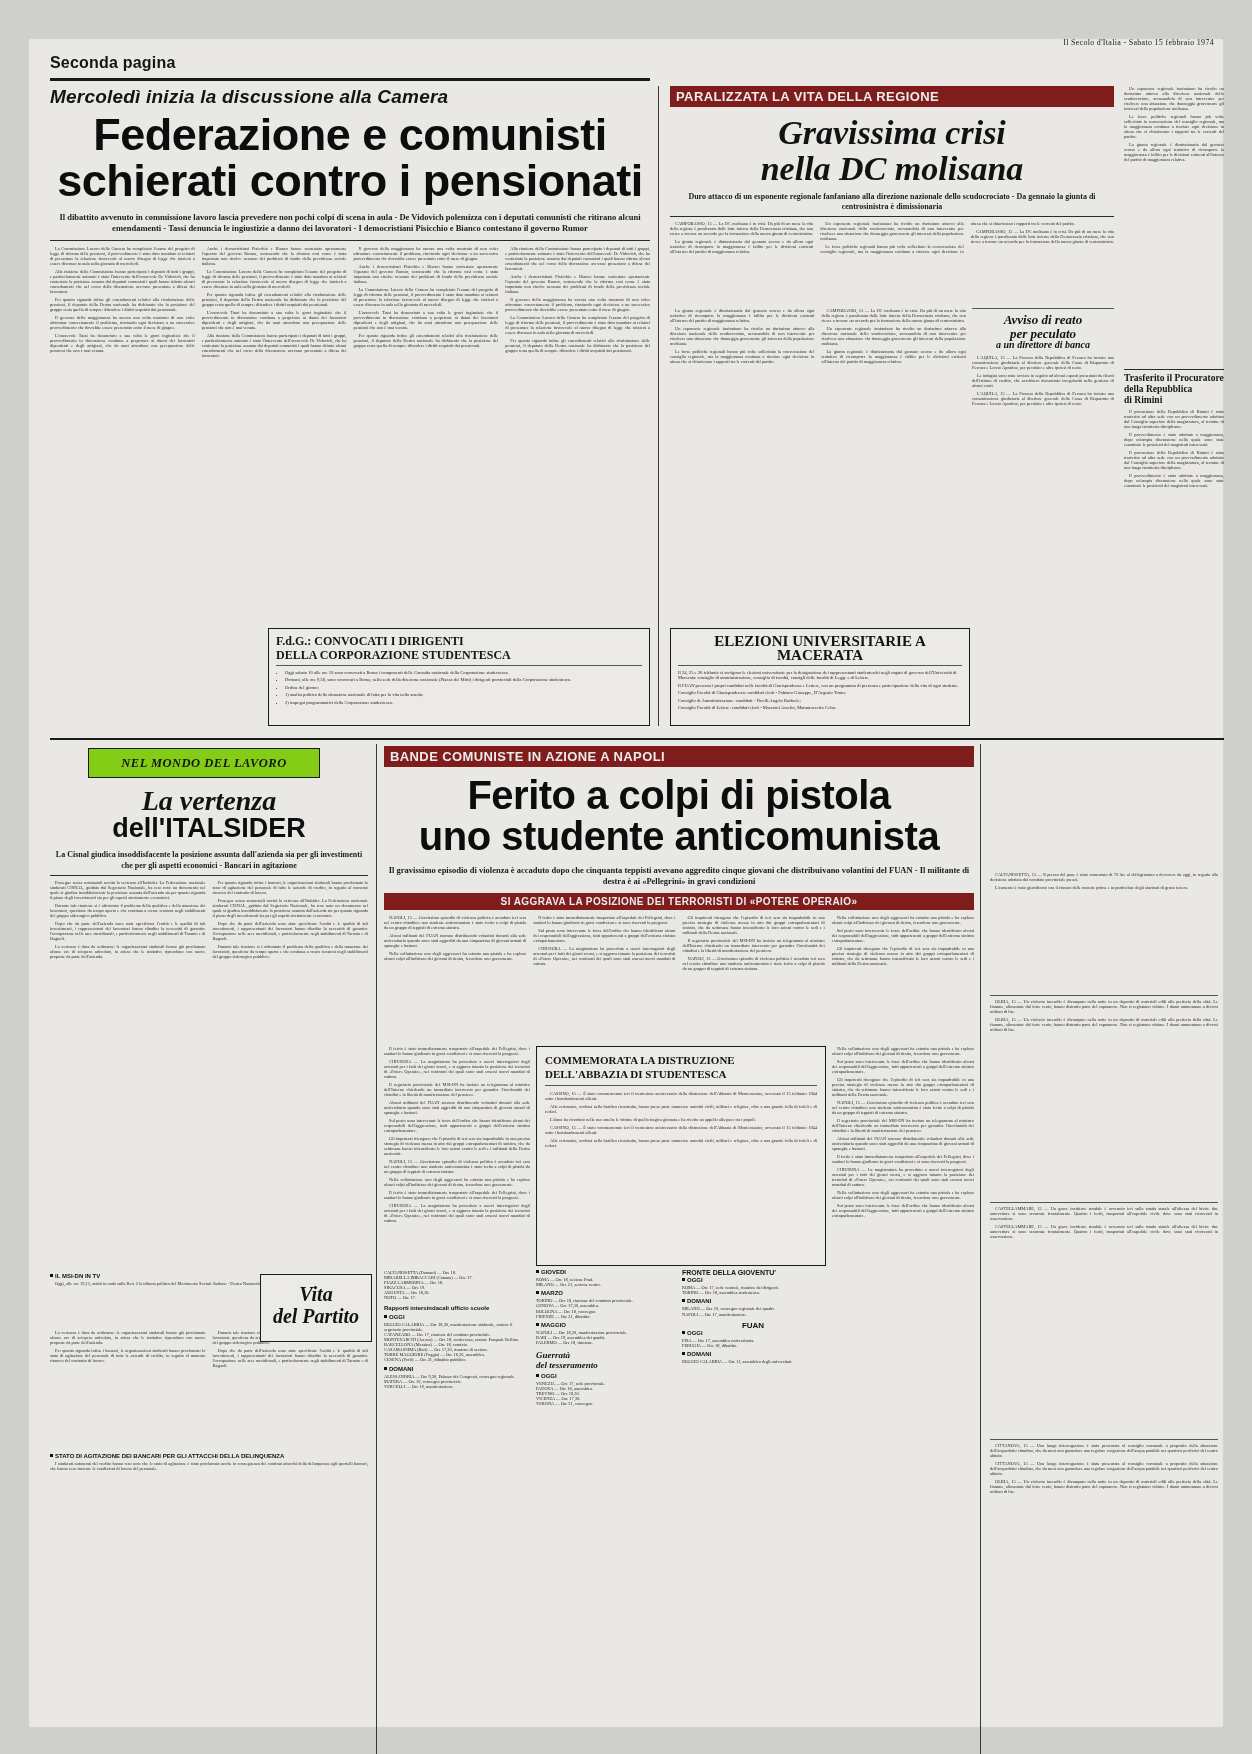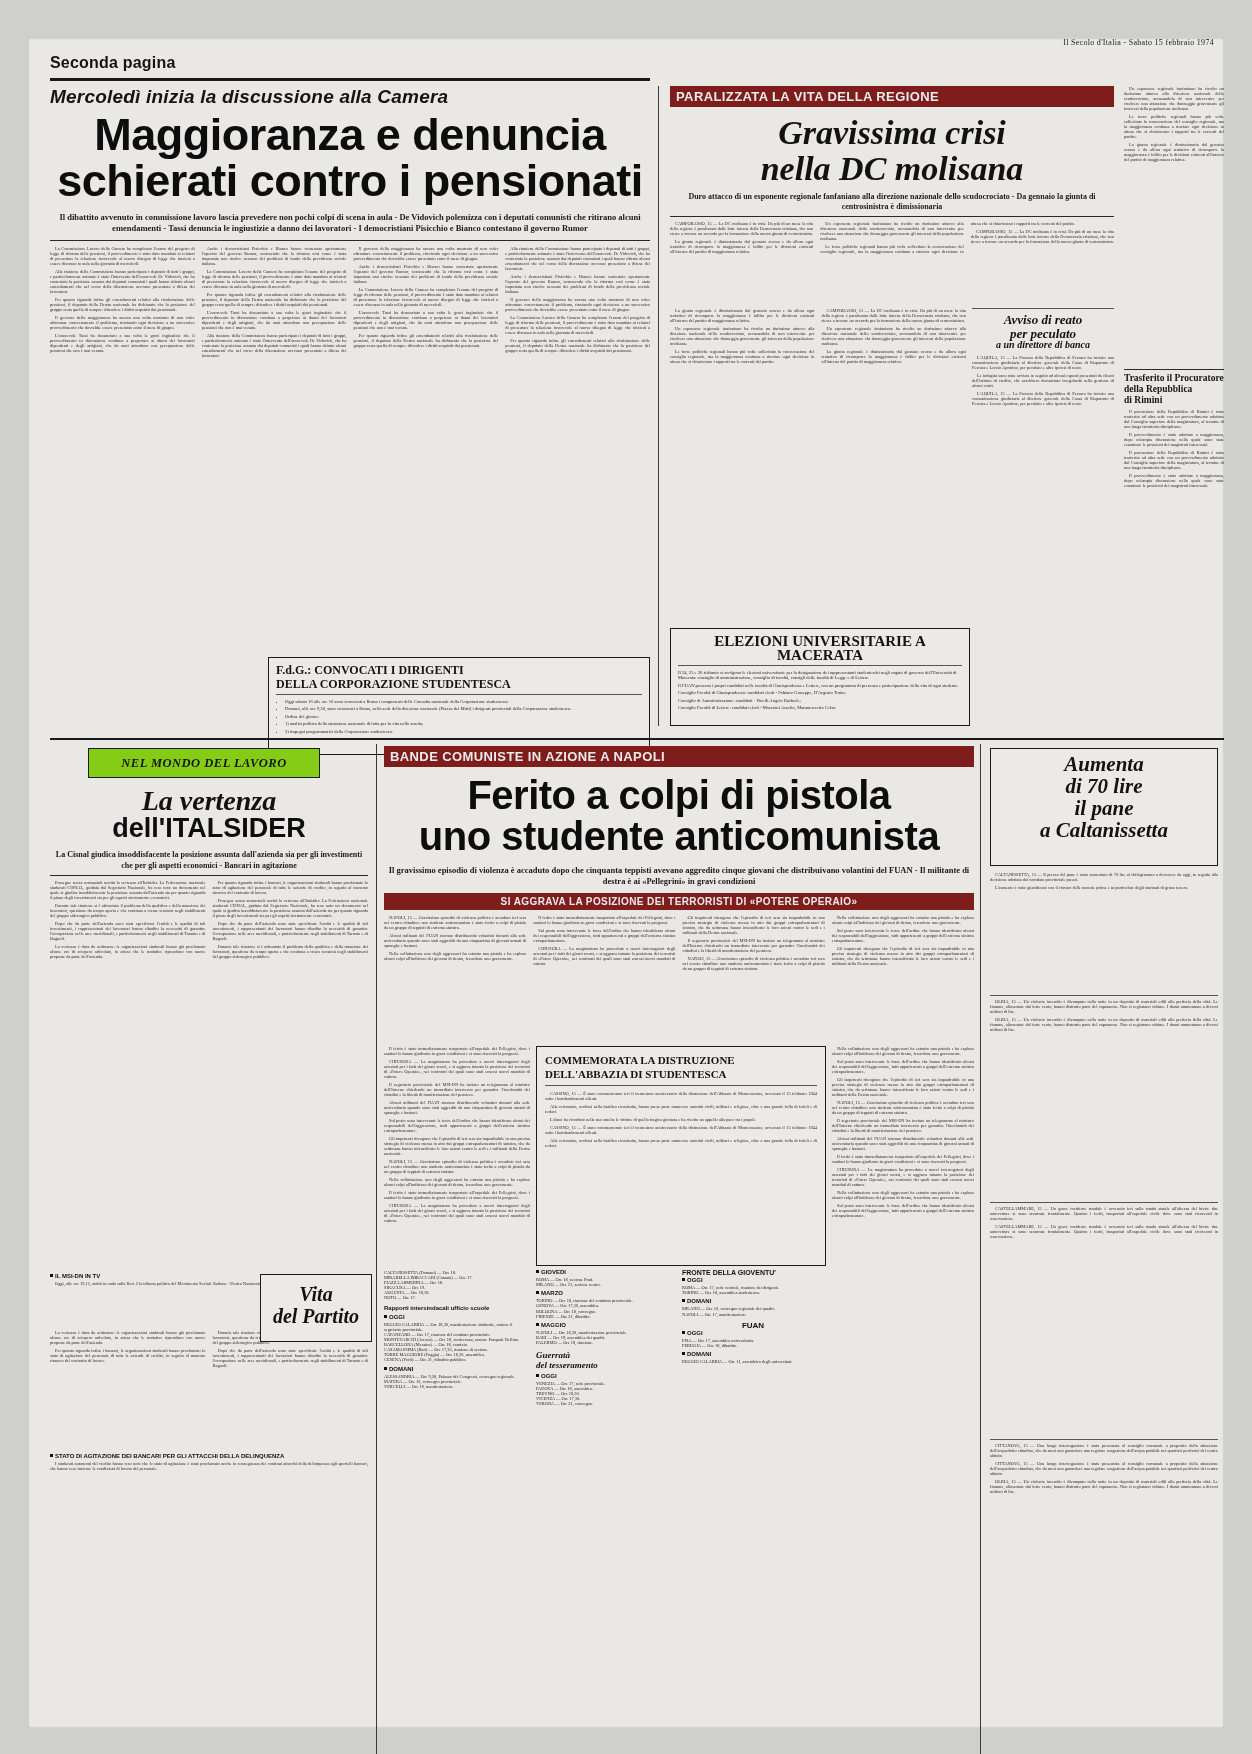--- a/index.html
+++ b/index.html
@@ -63,21 +63,21 @@
     <div class="masthead">
       <span>Il Secolo d'Italia - Sabato 15 febbraio 1974</span>
     </div>
 
     <div class="secpage">Seconda pagina</div>
     <div class="secrule"></div>
 
     <div style="position:absolute;left:22px;top:48px;width:600px;">
       <div class="kicker-it">Mercoledì inizia la discussione alla Camera</div>
       <div style="height:4px"></div>
-      <div class="headline h-main">Maggioranza e denuncia</div>
+      <div class="headline h-main">Federazione e comunisti</div>
       <div class="headline h-main">schierati contro i pensionati</div>
       <div style="height:8px"></div>
       <div class="subhead">Il dibattito avvenuto in commissione lavoro lascia prevedere non pochi colpi di scena in aula - De Vidovich polemizza con i deputati comunisti che ritirano alcuni emendamenti - Tassi denuncia le ingiustizie a danno dei lavoratori - I democristiani Pisicchio e Bianco contestano il governo Rumor</div>
       <div style="height:6px"></div>
       <div class="hr2"></div>
       <div style="height:5px"></div>
       <div class="txt col" style="column-count:4;height:395px;">
         <p>La Commissione Lavoro della Camera ha completato l'esame del progetto di legge di riforma delle pensioni, il provvedimento è stato dato mandato ai relatori di presentare la relazione favorevole al nuovo disegno di legge che inizierà a essere discusso in aula nella giornata di mercoledì.</p>
         <p>Alla riunione della Commissione hanno partecipato i deputati di tutti i gruppi, e particolarmente animato è stato l'intervento dell'onorevole De Vidovich, che ha contestato la posizione assunta dai deputati comunisti i quali hanno ritirato alcuni emendamenti che nel corso della discussione avevano presentato a difesa dei lavoratori.</p>
         <p>Per quanto riguarda infine gli emendamenti relativi alla rivalutazione delle pensioni, il deputato della Destra nazionale ha dichiarato che la posizione del gruppo resta quella di sempre: difendere i diritti acquisiti dai pensionati.</p>
@@ -158,21 +158,21 @@
       <div class="txt col" style="column-count:2;height:215px;">
         <p>La giunta regionale è dimissionaria dal gennaio scorso e da allora ogni tentativo di ricomporre la maggioranza è fallito per le divisioni esistenti all'interno del partito di maggioranza relativa.</p>
         <p>Un esponente regionale fanfaniano ha rivolto un durissimo attacco alla direzione nazionale dello scudocrociato, accusandola di non intervenire per risolvere una situazione che danneggia gravemente gli interessi della popolazione molisana.</p>
         <p>Le forze politiche regionali hanno più volte sollecitato la convocazione del consiglio regionale, ma la maggioranza continua a rinviare ogni decisione in attesa che si chiariscano i rapporti tra le correnti del partito.</p>
         <p>CAMPOBASSO, 15 — La DC molisana è in crisi. Da più di un mese la vita della regione è paralizzata dalle lotte interne della Democrazia cristiana, che non riesce a trovare un accordo per la formazione della nuova giunta di centrosinistra.</p>
         <p>Un esponente regionale fanfaniano ha rivolto un durissimo attacco alla direzione nazionale dello scudocrociato, accusandola di non intervenire per risolvere una situazione che danneggia gravemente gli interessi della popolazione molisana.</p>
         <p>La giunta regionale è dimissionaria dal gennaio scorso e da allora ogni tentativo di ricomporre la maggioranza è fallito per le divisioni esistenti all'interno del partito di maggioranza relativa.</p>
       </div>
     </div>
 
-    <div class="boxed" style="position:absolute;left:240px;top:590px;width:382px;height:98px;padding:5px 7px;box-sizing:border-box;background:#eceae6;margin-top:29px;">
+    <div class="boxed" style="position:absolute;left:240px;top:590px;width:382px;height:98px;padding:5px 7px;box-sizing:border-box;background:#eceae6;">
       <div class="boxheadline">F.d.G.: CONVOCATI I DIRIGENTI</div>
       <div class="boxheadline">DELLA CORPORAZIONE STUDENTESCA</div>
       <div class="hrthin" style="margin:3px 0 4px;"></div>
       <ul class="bullets" style="margin:0;padding-left:9px;">
         <li>Oggi sabato 16 alle ore 16 sono convocati a Roma i componenti delle Consulta nazionale della Corporazione studentesca.</li>
         <li>Domani, alle ore 9,30, sono convocati a Roma, nella sede della direzione nazionale (Piazza dei Mirti) i dirigenti provinciali della Corporazione studentesca.</li>
         <li>Ordine del giorno:</li>
         <li>1) analisi politica della situazione nazionale di lotta per la vita nella scuola;</li>
         <li>2) impegni programmatici della Corporazione studentesca.</li>
       </ul>
@@ -299,26 +299,20 @@
         <p>Alcuni militanti del FUAN stavano distribuendo volantini davanti alla sede universitaria quando sono stati aggrediti da una cinquantina di giovani armati di spranghe e bastoni.</p>
         <p>Il ferito è stato immediatamente trasportato all'ospedale dei Pellegrini, dove i sanitari lo hanno giudicato in gravi condizioni e si sono riservati la prognosi.</p>
         <p>CHIUSURA — La magistratura ha proceduto a nuovi interrogatori degli arrestati per i fatti dei giorni scorsi, e si aggrava intanto la posizione dei terroristi di «Potere Operaio», nei confronti dei quali sono stati emessi nuovi mandati di cattura.</p>
         <p>Nella colluttazione uno degli aggressori ha estratto una pistola e ha esploso alcuni colpi all'indirizzo dei giovani di destra, ferendone uno gravemente.</p>
         <p>Sul posto sono intervenute le forze dell'ordine che hanno identificato alcuni dei responsabili dell'aggressione, tutti appartenenti a gruppi dell'estrema sinistra extraparlamentare.</p>
       </div>
     </div>
 
     <div class="vline" style="left:952px;top:706px;height:1016px;"></div>
 
-    <div class="boxed" style="position:absolute;left:962px;top:710px;width:228px;height:118px;padding:4px;box-sizing:border-box;background:#eceae6;">
-      <div class="ital-title" style="font-size:21px;">Aumenta</div>
-      <div class="ital-title" style="font-size:21px;">di 70 lire</div>
-      <div class="ital-title" style="font-size:21px;">il pane</div>
-      <div class="ital-title" style="font-size:21px;">a Caltanissetta</div>
-    </div>
     <div style="position:absolute;left:962px;top:834px;width:228px;">
       <div class="txt" style="height:120px;overflow:hidden;">
         <p>CALTANISSETTA, 15 — Il prezzo del pane è stato aumentato di 70 lire al chilogrammo a decorrere da oggi, in seguito alla decisione adottata dal comitato provinciale prezzi.</p>
         <p>L'aumento è stato giustificato con il rincaro delle materie prime e in particolare degli sfarinati di grano tenero.</p>
       </div>
       <div class="hrthin" style="margin:3px 0;"></div>
       <div class="txt" style="height:200px;overflow:hidden;">
         <p>OLBIA, 15 — Un violento incendio è divampato nella notte in un deposito di materiali edili alla periferia della città. Le fiamme, alimentate dal forte vento, hanno distrutto parte del capannone. Non si registrano vittime. I danni ammontano a diversi milioni di lire.</p>
         <p>OLBIA, 15 — Un violento incendio è divampato nella notte in un deposito di materiali edili alla periferia della città. Le fiamme, alimentate dal forte vento, hanno distrutto parte del capannone. Non si registrano vittime. I danni ammontano a diversi milioni di lire.</p>
       </div>

